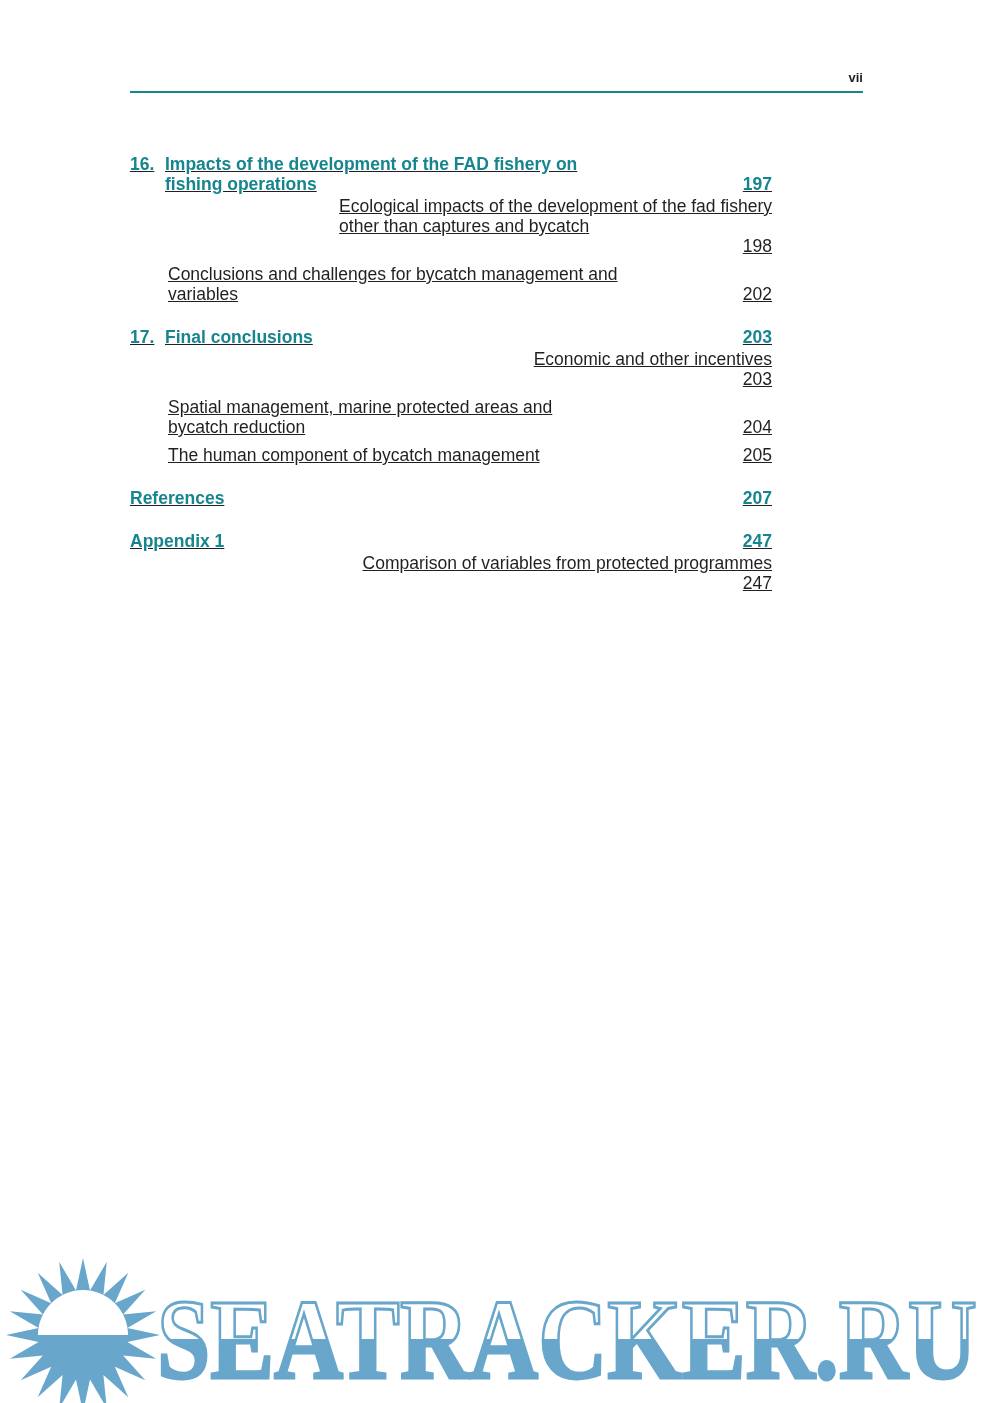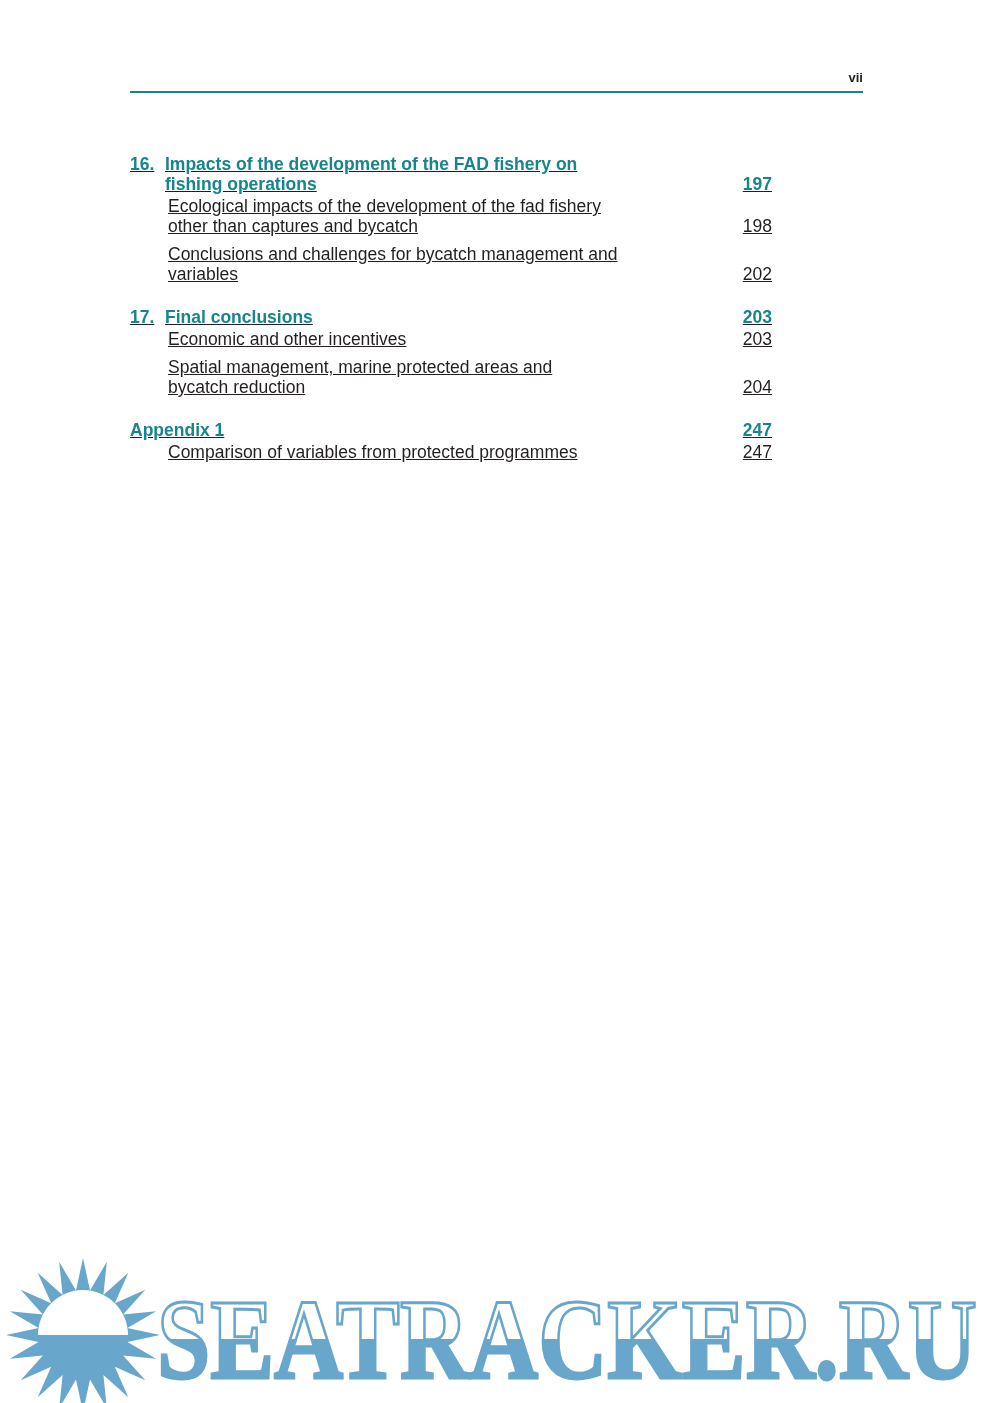--- a/index.html
+++ b/index.html
@@ -52,21 +52,21 @@
   }
   .toc-row {
     display: flex;
     align-items: flex-end;
     font-size: 17.5px;
     line-height: 20px;
     margin-top: 8px;
     text-decoration: underline;
   }
   .toc-row:first-child { margin-top: 0; }
-  .toc-row.tight { margin-top: 2px; }
+  .toc-row.tight { margin-top: 2px; flex-direction: column; }
   .toc-row.major { margin-top: 23px; }
   .num {
     flex: none;
     width: 35px;
     align-self: flex-start;
     font-weight: 700;
     color: var(--teal);
   }
   .title {
     flex: 1;
@@ -144,21 +144,29 @@
       <span class="title">Economic and other incentives</span>
       <span class="pg">203</span>
     </div>
 
     <div class="toc-row sub">
       <span class="title">Spatial management, marine protected areas and
 bycatch reduction</span>
       <span class="pg">204</span>
     </div>
 
+    <div class="toc-row sub">
+      <span class="title">The human component of bycatch management</span>
+      <span class="pg">205</span>
+    </div>
 
+    <div class="toc-row section major">
+      <span class="title">References</span>
+      <span class="pg">207</span>
+    </div>
 
     <div class="toc-row section major">
       <span class="title">Appendix 1</span>
       <span class="pg">247</span>
     </div>
 
     <div class="toc-row sub tight">
       <span class="title">Comparison of variables from protected programmes</span>
       <span class="pg">247</span>
     </div>

